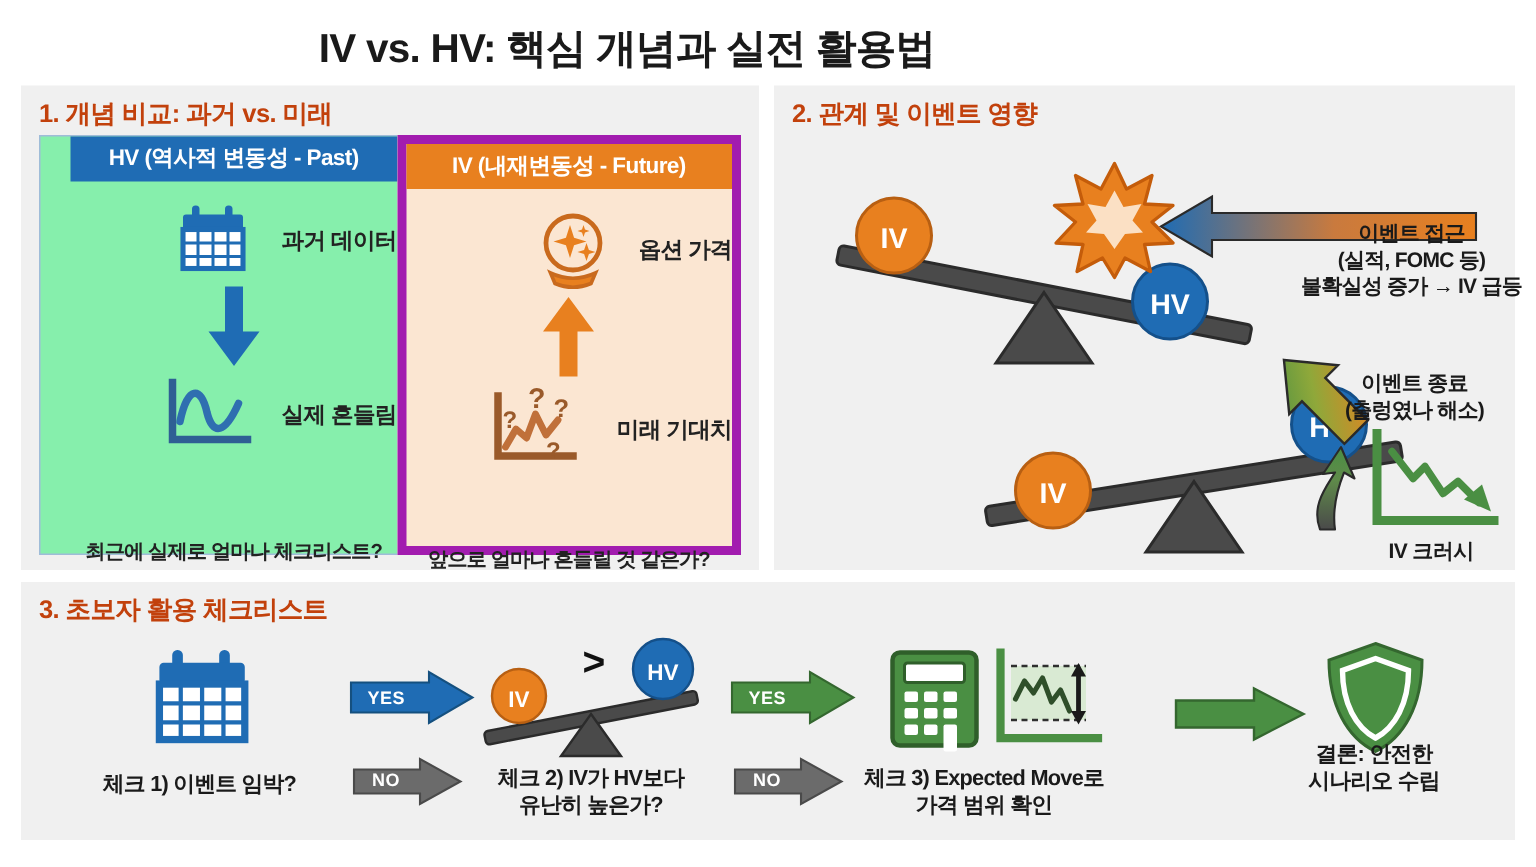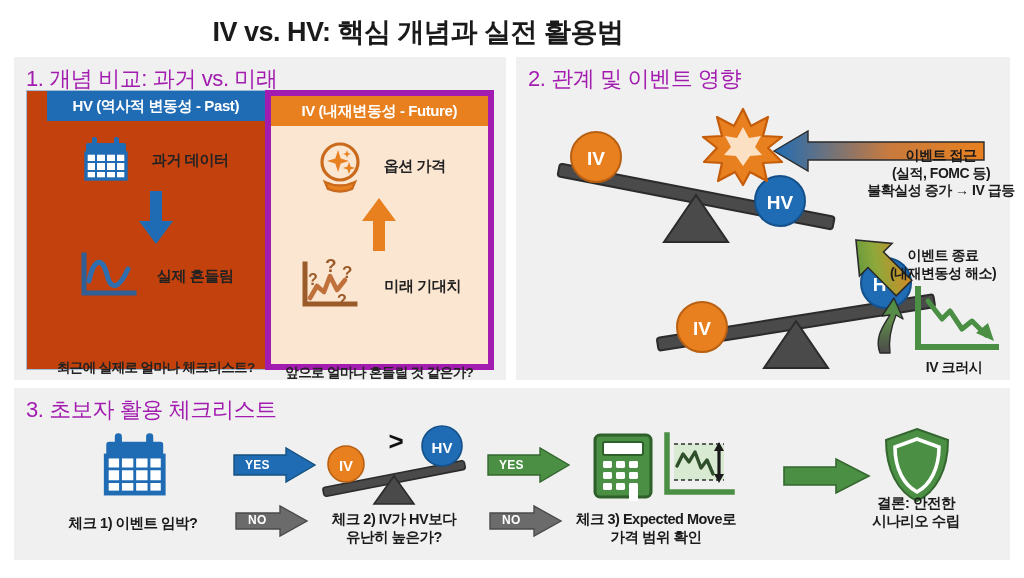--- a/index.html
+++ b/index.html
@@ -16,43 +16,43 @@
   .title{
     position:absolute;left:0;top:14px;width:836px;
     text-align:center;
     font-size:27px;font-weight:bold;color:#1a1a1a;
     letter-spacing:-0.5px;
   }
 
   
   .panel{position:absolute;box-sizing:border-box;background:#f0f0f0;}
   .panel-head{
-    font-size:22px;font-weight:normal;color:#a21caf;
+    font-size:17px;font-weight:bold;color:#c2410c;
     padding:7px 0 5px 12px;letter-spacing:-0.4px;
   }
 
   #panel1{left:14px;top:57px;width:492px;height:323px;}
   #panel2{left:516px;top:57px;width:494px;height:323px;}
   #panel3{left:14px;top:388px;width:996px;height:172px;}
 
   
   .cmp-wrap{position:absolute;left:12px;top:33px;width:468px;height:280px;display:flex;}
   .col{flex:1;position:relative;box-sizing:border-box;}
-  .col-hv{background:#c2410c;border:1px solid #9fbcd8;border-right:none;padding-left:20px;}
+  .col-hv{background:#86efac;border:1px solid #9fbcd8;border-right:none;padding-left:20px;}
   .col-iv{background:#fbe6d2;border:6px solid #a21caf;}
   .col-head{
     height:30px;line-height:30px;text-align:center;
     font-size:15px;font-weight:bold;color:#ffffff;letter-spacing:-0.4px;
   }
   .head-hv{background:#1f6cb4;}
   .head-iv{background:#e8801f;}
 
   .col-body{position:relative;height:250px;}
   .row-icon{
-    display:flex;align-items:center;justify-content:center;
+    display:flex;align-items:center;justify-content:flex-end;
     gap:17px;margin-top:14px;
   }
   .row-label{font-size:15px;font-weight:bold;color:#222;letter-spacing:-0.4px;}
   .mid-arrow{display:flex;justify-content:center;margin-top:6px;}
   .col-foot{
     position:absolute;left:0;bottom:8px;width:100%;
     text-align:center;font-size:13.5px;font-weight:bold;color:#222;
     letter-spacing:-0.6px;
   }
 
@@ -261,21 +261,21 @@
             <stop offset="0%" stop-color="#4a4a4a"></stop>
             <stop offset="60%" stop-color="#5f8a4a"></stop>
             <stop offset="100%" stop-color="#4a8f43"></stop>
           </linearGradient>
         </defs>
         <path d="M10 58 C4 42, 14 30, 20 20 L12 21 L24 3 L33 24 L26 20 C22 30, 18 44, 20 58 z" fill="url(#gradRise)" stroke="#2a2a2a" stroke-width="1.4" stroke-linejoin="round"></path>
       </svg>
 
       <div class="p2-text" id="p2-text2">
         <div>이벤트 종료</div>
-        <div>(내재변동성 해소)</div>
+        <div>(출렁였나 해소)</div>
       </div>
 
       <svg class="abs" style="left:394px;top:198px;" width="96" height="76" viewBox="0 0 96 76">
         <path d="M8 4 L8 62 L86 62" fill="none" stroke="#4a8f43" stroke-width="6" stroke-linecap="square"></path>
         <polyline points="18,16 32,34 40,26 52,44 62,36 76,50" fill="none" stroke="#4a8f43" stroke-width="5" stroke-linejoin="round" stroke-linecap="round"></polyline>
         <polygon points="84,56 66,48 78,38" fill="#4a8f43"></polygon>
       </svg>
       <div id="ivcrush-label">IV 크러시</div>
 
     </div>

